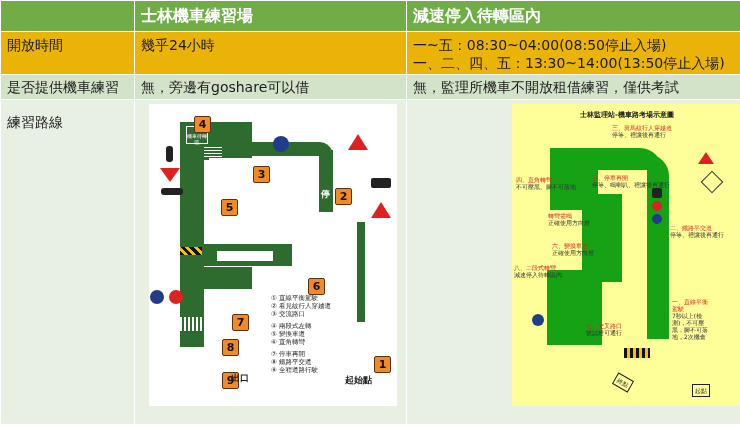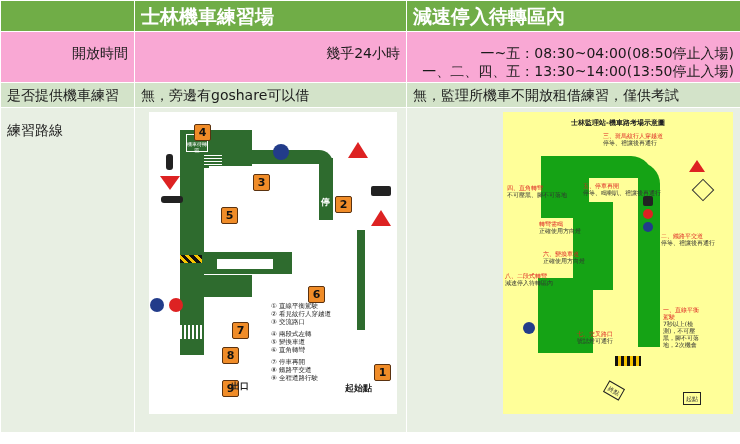--- a/index.html
+++ b/index.html
@@ -1,22 +1,22 @@
 <!DOCTYPE html>
 <html><head>
 <meta charset="utf-8">
 <style>
   html,body{margin:0;padding:0;}
   body{width:740px;height:444px;overflow:hidden;background:#fff;font-family:"DejaVu Sans","Liberation Sans",sans-serif;}
   table{border-collapse:collapse;width:740px;table-layout:fixed;}
   col.c1{width:134px;} col.c2{width:272px;} col.c3{width:334px;}
   th,td{border:1px solid #fff;padding:0 6px;vertical-align:top;font-size:14px;color:#1a1a1a;text-align:left;}
-  thead th{background:#6aa84f;background:#70ad47;color:#fff;font-weight:bold;height:30px;line-height:30px;font-size:19px;}
+  thead th{background:#6aa84f;background:#70ad47;color:#fff;font-weight:bold;height:30px;line-height:30px;font-size:16px;}
   tr.r1 td{background:#d3e3c9;height:24px;line-height:24px;}
-  tr.r2 td{background:#f9a8d4;height:38px;line-height:18px;padding-top:12px;text-align:right;}
+  tr.r2 td{background:#eab308;height:38px;line-height:18px;padding-top:4px;}
   tr.r3 td{background:#d3e3c9;height:24px;line-height:24px;}
   tr.r4 td{background:#e8efe3;height:310px;}
   tr.r4 td.lbl{padding-top:14px;}
   .img-wrap{position:relative;width:100%;height:306px;}
   .map1{position:absolute;left:14px;top:0;width:248px;height:302px;background:#fff;}
   .map2{position:absolute;left:88px;top:0;width:230px;height:302px;background:#ffff99;}
   .road{position:absolute;background:#2e6b2e;}
   .badge{position:absolute;width:15px;height:15px;background:#f08c28;border:1px solid #5a3210;border-radius:2px;font-size:11px;font-weight:bold;color:#111;text-align:center;line-height:15px;font-family:"DejaVu Sans",sans-serif;}
   .legend{position:absolute;font-size:6.5px;line-height:8px;color:#222;}
   .small{position:absolute;font-size:9px;color:#222;font-weight:bold;}
@@ -108,21 +108,21 @@
               <div>⑤ 變換車道</div>
               <div>⑥ 直角轉彎</div>
               <div style="height:4px;"></div>
               <div>⑦ 停車再開</div>
               <div>⑧ 鐵路平交道</div>
               <div>⑨ 全程道路行駛</div>
             </div>
           </div>
         </div>
       </td>
-      <td style="padding:4px 0 0 8px;">
+      <td style="padding:4px 0 0 17px;">
         <div class="img-wrap">
           <div class="map2">
             <div style="position:absolute;left:0;top:6px;width:230px;text-align:center;font-size:7px;font-weight:bold;color:#222;">士林監理站-機車路考場示意圖</div>
 
             <div class="g2" style="left:38px;top:44px;width:48px;height:62px;"></div>
             <div class="g2" style="left:70px;top:44px;width:80px;height:22px;border-top-right-radius:40px;"></div>
             <div class="g2" style="left:135px;top:50px;width:22px;height:85px;border-top-right-radius:40px;"></div>
             <div class="g2" style="left:135px;top:135px;width:22px;height:100px;"></div>
             <div class="g2" style="left:70px;top:90px;width:40px;height:88px;"></div>
             <div class="g2" style="left:35px;top:166px;width:55px;height:75px;"></div>

